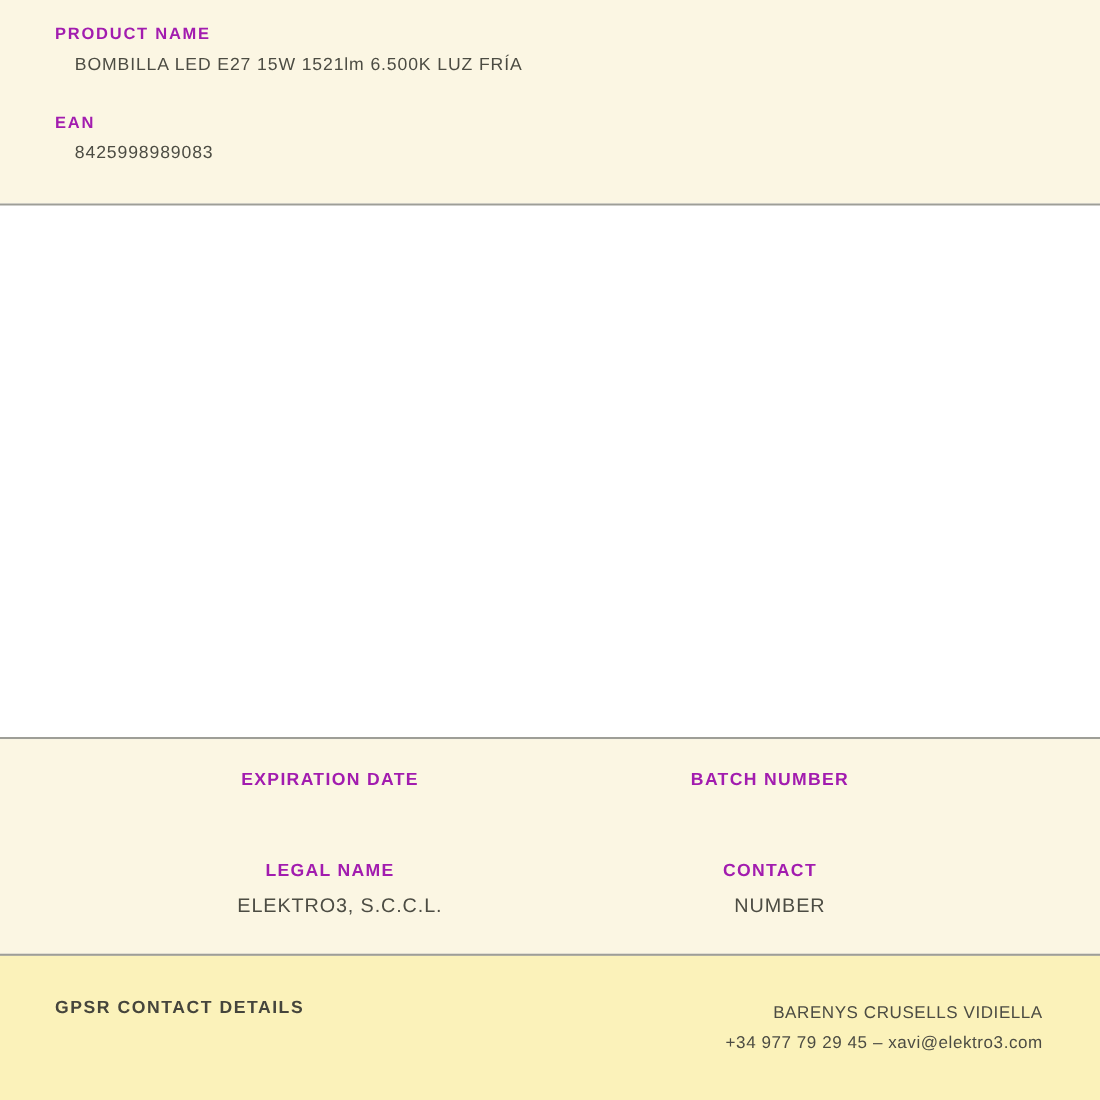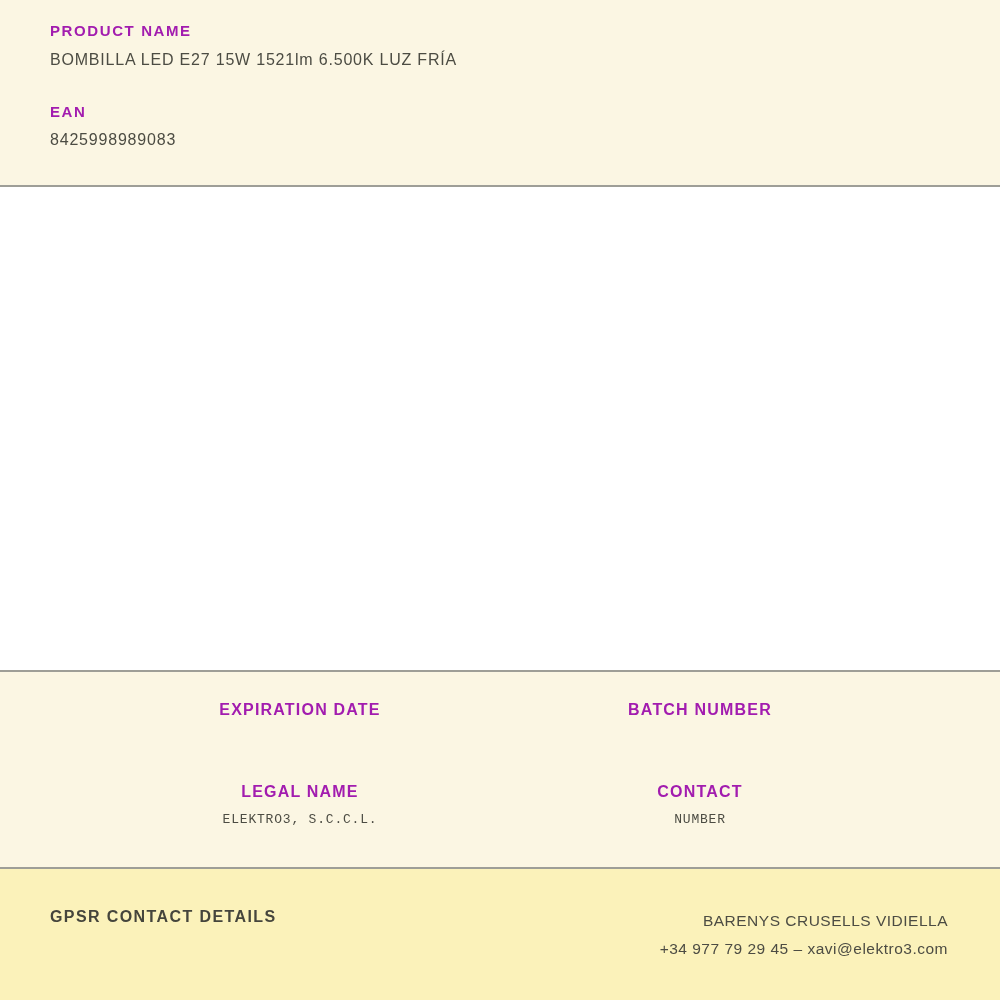--- a/index.html
+++ b/index.html
@@ -26,40 +26,41 @@
     font-size: 15px;
     letter-spacing: 1.6px;
     color: #a21caf;
     line-height: 1.25;
   }
   .value {
     font-size: 16px;
     letter-spacing: 0.8px;
     margin-top: 9px;
     line-height: 1.3;
+    margin-left: 18px;
   }
 
   
   .sec-blank { background: #ffffff; flex: 1 1 auto; }
 
   
   .sec-details {
     background: #FBF6E3;
     height: 195px;
     padding: 28px 100px 0 100px;
     flex: none;
   }
   .details-grid {
     display: grid;
     grid-template-columns: 1fr 1fr;
     row-gap: 52px;
   }
   .cell { text-align: center; }
   .cell .label { font-size: 16px; letter-spacing: 1.2px; }
-  .cell .value { margin-top: 10px; font-size: 13px; font-family: Liberation Mono, monospace; }
+  .cell .value { margin-top: 10px; font-size: 18px; }
 
   
   .sec-gpsr {
     background: #FBF2BA;
     height: 131px;
     padding: 38px 52px 0 50px;
     flex: none;
     display: flex;
     align-items: flex-start;
   }

